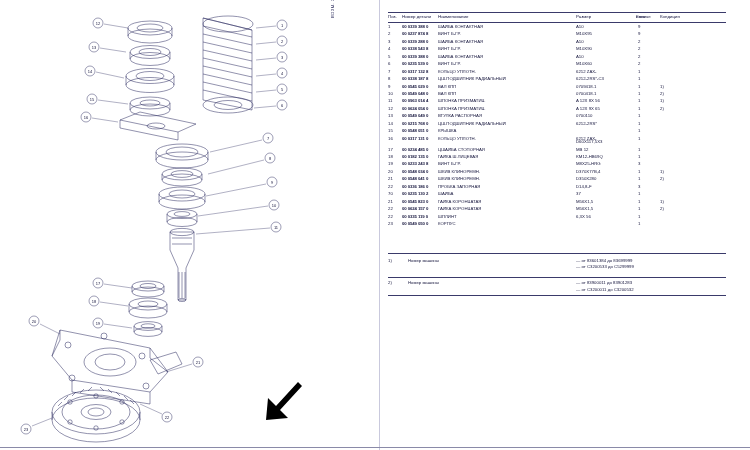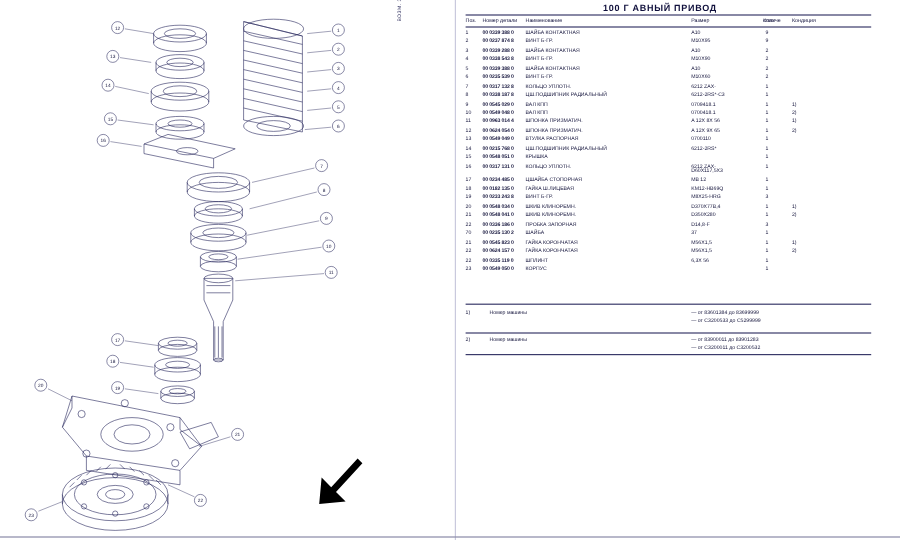--- a/index.html
+++ b/index.html
@@ -364,21 +364,20 @@
 
     <svg class="arrow" width="46" height="46" viewBox="0 0 46 46">
       <path d="M40 4 L18 28 L10 20 L8 42 L30 40 L22 32 L44 8 Z" fill="#000"></path>
     </svg>
   </div>
 
   <div class="divider"></div>
 
   <div class="tablepanel">
 
-    <div class="doc-title">100 Г  АВНЫЙ ПРИВОД</div>
 
     <div class="rule r1"></div>
     <div class="rule r2"></div>
 
     <div class="thead">
       <span class="c-pos">Поз.</span>
       <span class="c-num">Номер детали</span>
       <span class="c-name">Наименование</span>
       <span class="c-size">Размер</span>
       <span class="c-qty">Количе</span>

